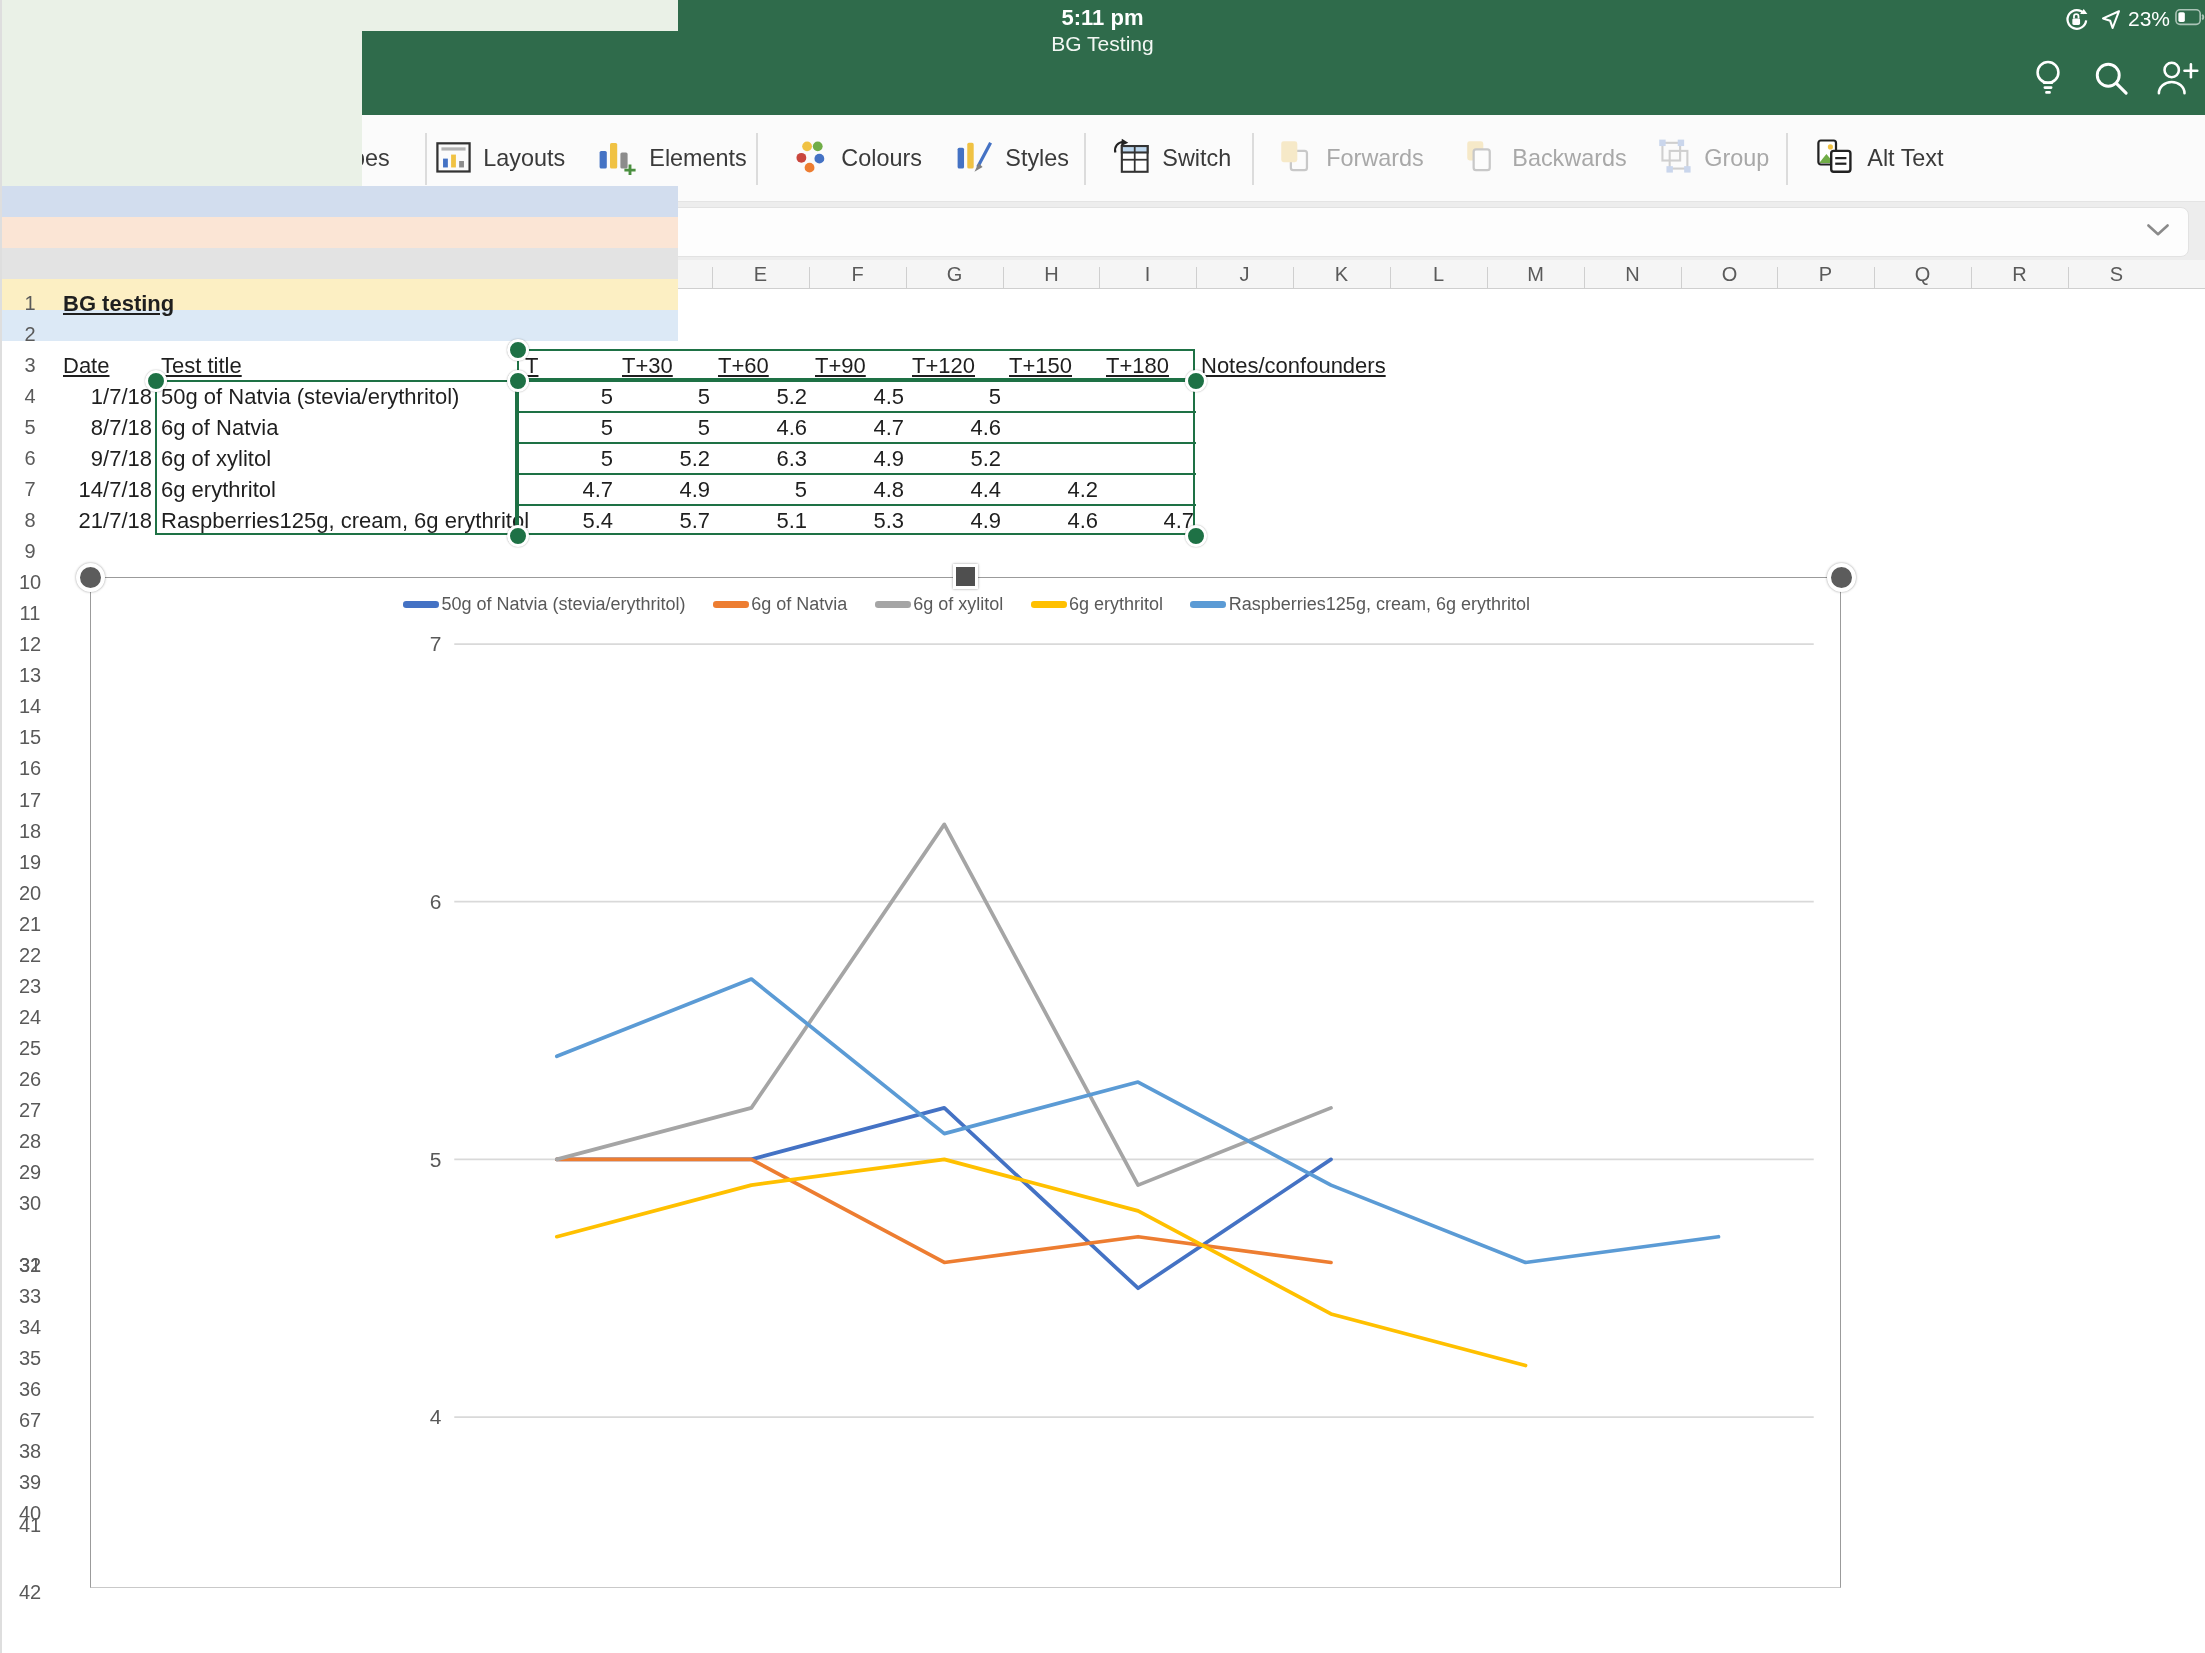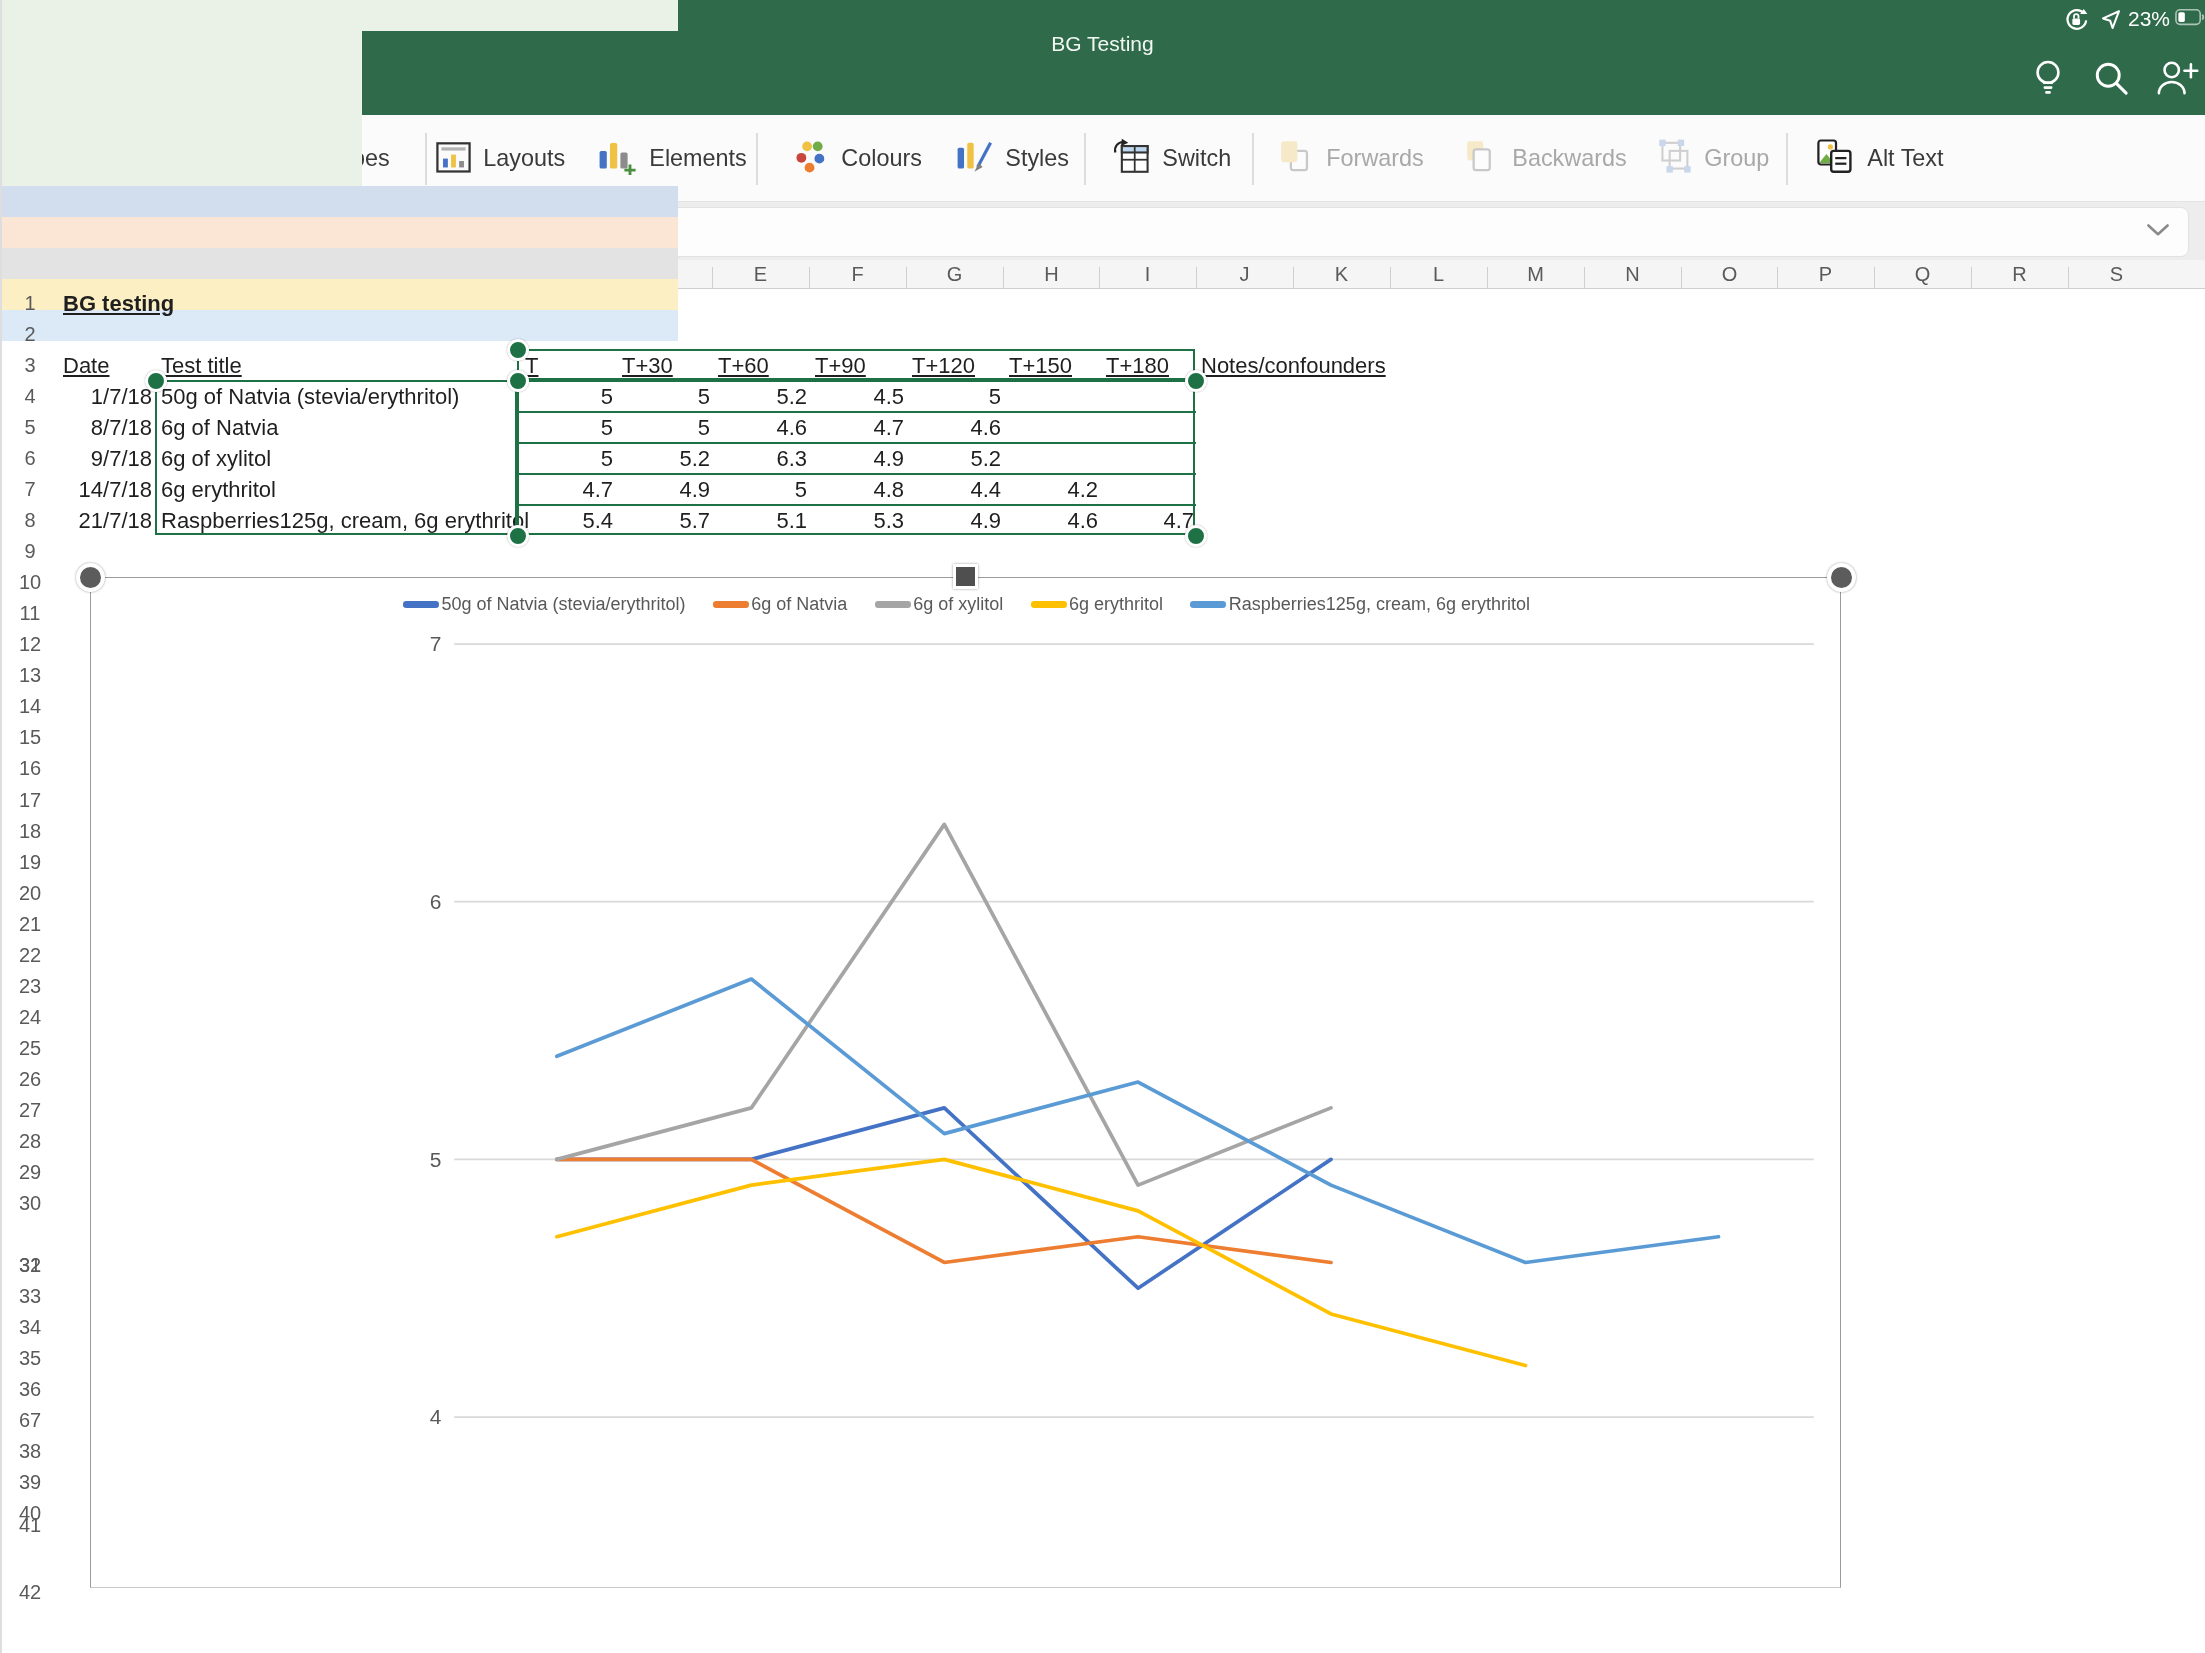--- a/index.html
+++ b/index.html
@@ -87,20 +87,21 @@
             <line x1="14" y1="20" x2="14" y2="26" opacity=".4"></line>
           <line x1="2" y1="14" x2="8" y2="14" opacity=".7"></line>
             <line x1="20" y1="14" x2="26" y2="14" opacity=".5"></line>
           <line x1="5.5" y1="5.5" x2="9.7" y2="9.7" opacity=".8"></line>
             <line x1="18.3" y1="18.3" x2="22.5" y2="22.5" opacity=".45"></line>
           <line x1="5.5" y1="22.5" x2="9.7" y2="18.3" opacity=".55"></line>
             <line x1="18.3" y1="9.7" x2="22.5" y2="5.5" opacity=".65"></line>
         </g>
       </svg>
     </span>
+    <span id="time">5:11 pm</span>
     <span id="doctitle">BG Testing</span>
     <span class="abs" style="left:2063px;top:6.5px;">
       <svg width="26" height="26" viewBox="0 0 32 32">
           <path d="M26 8 A11.5 11.5 0 1 0 28.5 16.5" fill="none" stroke="#fff" stroke-width="2.8"></path>
           <polygon points="21,8.5 30,8.5 25.5,2.5" fill="#fff"></polygon>
           <rect x="11.5" y="14" width="9.5" height="8" rx="1.8" fill="#fff"></rect>
           <path d="M13.5 14 v-2.4 a2.8 2.8 0 0 1 5.6 0 V14" fill="none" stroke="#fff" stroke-width="2.2"></path>
         </svg>
     </span>
     <span class="abs" style="left:2099px;top:8px;">

